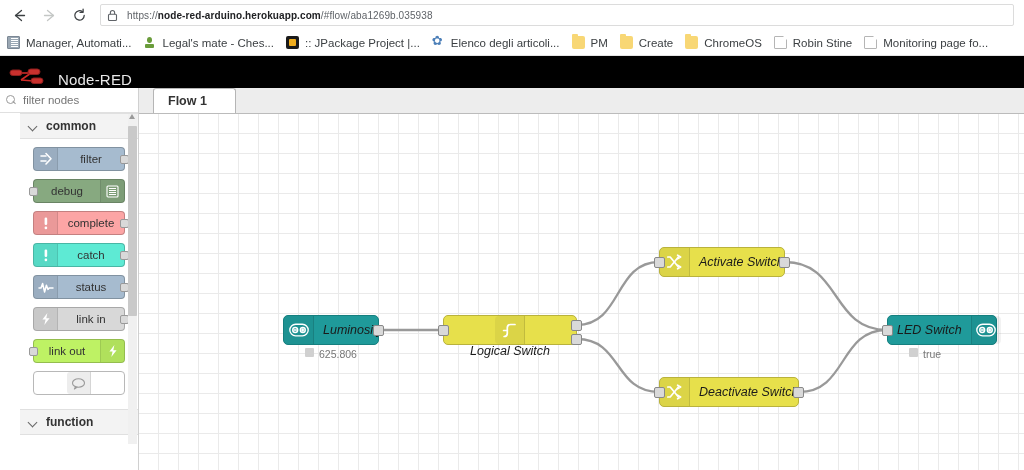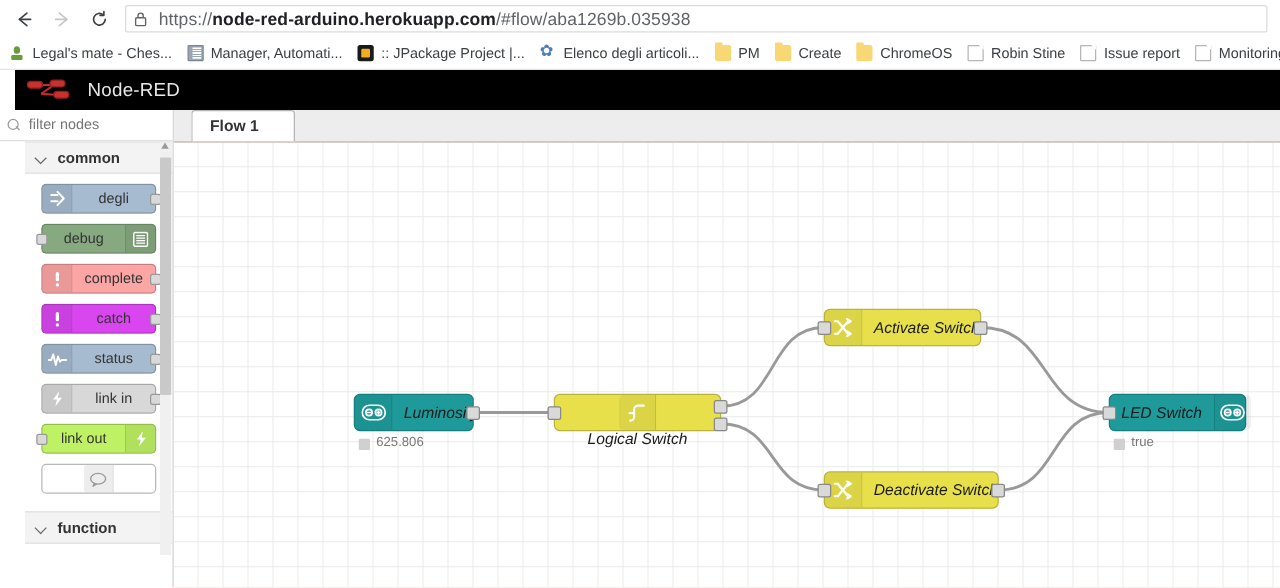--- a/index.html
+++ b/index.html
@@ -24,21 +24,21 @@
   }
   .nav-btn svg { display: block; }
 
   #url-bar {
     flex: 1; height: 22px; margin-left: 6px; margin-right: 6px;
     background: #ffffff; border: 1px solid #dcdcdc; border-radius: 2px;
     display: flex; align-items: center; padding: 0 6px;
   }
   #lock-icon { margin-right: 9px; display:flex; align-items:center; }
   #url-text {
-    font-size: 14px; color: #5f6368; white-space: nowrap;
+    font-size: 10px; color: #5f6368; white-space: nowrap;
     overflow: hidden; letter-spacing: .1px;
   }
   #url-text b { color: #202124; font-weight: 700; }
 
   #bookmarks-bar {
     height: 26px; display: flex; align-items: center;
     padding-left: 4px; background: #ffffff;
     border-bottom: 1px solid #e4e4e4;
     overflow: hidden; white-space: nowrap;
   }
@@ -69,23 +69,22 @@
   .ico-folder { background:#f8d775; border-radius:1px 2px 2px 2px; }
   .ico-folder:before{ content:""; position:absolute; left:0; top:-2px; width:6px; height:3px; background:#f8d775; border-radius:1px 1px 0 0;}
   .ico-doc { background:#ffffff; border:1px solid #b5b5b5; border-radius:1px; }
   .ico-doc:after{ content:""; position:absolute; right:-1px; top:-1px; width:0; height:0;
      border-left:4px solid transparent; border-top:4px solid #ffffff; }
 
   
   #nodered-app { width: 1024px; height: 414px; position: relative; }
 
   #nr-header {
-    height: 32px; background: #000000; display: flex; align-items: center;
+    height: 32px; background: #000000; display: flex; align-items: flex-end;
     padding-left: 8px;
-    margin-left: 12px;
   }
   #nr-logo { width: 44px; height: 22px; flex: 0 0 auto; position: relative; }
   #nr-title {
     color: #e8e8e8; font-size: 15px; margin-left: 6px; letter-spacing: .2px;
   }
 
   #nr-body { display: flex; height: 382px; }
 
   
   #palette {
@@ -162,21 +161,21 @@
     position:absolute; top:12px; left:0; width:9px; height:190px;
     background:#c9c9c9; border-radius:1px;
   }
   #palette-scrollbar .arrow-up {
     position:absolute; top:0; left:1px; width:0;height:0;
     border-left:3.5px solid transparent; border-right:3.5px solid transparent;
     border-bottom:5px solid #9a9a9a;
   }
 
   
-  #workspace { flex: 1; position: relative; background: #fca5a5; height: 382px; }
+  #workspace { flex: 1; position: relative; background: #4c1d95; height: 382px; }
 
   #tab-bar {
     height: 26px; background: #ededed; border-bottom: 1px solid #bbb;
     display: flex; align-items: flex-end; padding-left: 14px; position: relative; z-index: 3;
   }
   .tab {
     height: 25px; background: #fff; border: 1px solid #b5b5b5; border-bottom: none;
     border-radius: 3px 3px 0 0; display: flex; align-items: center;
     padding: 0 28px 0 14px; font-size: 12.5px; font-weight: bold; color: #333;
     cursor: pointer;
@@ -209,22 +208,22 @@
   .fnode .fn-icon.right { border-left: 1px solid rgba(0,0,0,.12); border-radius: 0 4px 4px 0; }
   .fnode .fn-label {
     flex: 1; text-align: center; padding: 0 9px; font-size: 12.5px;
     font-style: italic; color: #1a1a1a; white-space: nowrap;
   }
   .fport {
     position: absolute; width: 11px; height: 11px;
     background: #d9d9d9; border: 1px solid #888; border-radius: 2px;
   }
   .fstatus {
-    position: absolute; display: flex; align-items: flex-end;
-    font-size: 10.5px; color: #777;
+    position: absolute; display: flex; align-items: flex-start;
+    font-size: 10.5px; color: #777; margin-left: 18px;
   }
   .fstatus .dot {
     width: 9px; height: 9px; background: #d0d0d0; border-radius: 1px;
     margin-right: 5px; flex: 0 0 auto;
   }
 </style>
 </head>
 <body>
 
 <div id="browser-chrome">
@@ -255,28 +254,28 @@
           <rect x="1.5" y="5.2" width="8" height="6.3" rx="1" fill="none" stroke="#5f6368" stroke-width="1.1"></rect>
           <path d="M3.4 5.2 V3.6 a2.1 2.1 0 0 1 4.2 0 V5.2" fill="none" stroke="#5f6368" stroke-width="1.1"></path>
         </svg>
       </span>
       <span id="url-text">https://<b>node-red-arduino.herokuapp.com</b>/#flow/aba1269b.035938</span>
     </div>
   </div>
 
   <div id="bookmarks-bar">
       <div class="bookmark">
+        <span class="bm-ico ico-manager"></span>
+        <span class="bookmark-label">Manager, Automati...</span>
+      </div>
+      <div class="bookmark">
         <span class="bm-ico ico-chess"></span>
         <span class="bookmark-label">Legal's mate - Ches...</span>
       </div>
       <div class="bookmark">
-        <span class="bm-ico ico-manager"></span>
-        <span class="bookmark-label">Manager, Automati...</span>
-      </div>
-      <div class="bookmark">
         <span class="bm-ico ico-jpackage"></span>
         <span class="bookmark-label">:: JPackage Project |...</span>
       </div>
       <div class="bookmark">
         <span class="bm-ico ico-elenco"></span>
         <span class="bookmark-label">Elenco degli articoli...</span>
       </div>
       <div class="bookmark">
         <span class="bm-ico ico-folder"></span>
         <span class="bookmark-label">PM</span>
@@ -285,24 +284,20 @@
         <span class="bm-ico ico-folder"></span>
         <span class="bookmark-label">Create</span>
       </div>
       <div class="bookmark">
         <span class="bm-ico ico-folder"></span>
         <span class="bookmark-label">ChromeOS</span>
       </div>
       <div class="bookmark">
         <span class="bm-ico ico-doc"></span>
         <span class="bookmark-label">Robin Stine</span>
-      </div>
-      <div class="bookmark">
-        <span class="bm-ico ico-doc"></span>
-        <span class="bookmark-label">Issue report</span>
       </div>
       <div class="bookmark">
         <span class="bm-ico ico-doc"></span>
         <span class="bookmark-label">Monitoring page fo...</span>
       </div>
     </div>
 </div>
 
 <div id="nodered-app">
 
@@ -334,21 +329,21 @@
             <span>common</span>
           </div>
           <div class="palette-list">
             <div class="pnode" style="background: rgb(166, 187, 207);">
               <span class="pnode-icon left">
                 <svg width="14" height="14" viewBox="0 0 14 14">
                   <path d="M2 4h5M2 9h5" stroke="#fff" stroke-width="1.6" stroke-linecap="round"></path>
                   <path d="M7 1.5 L12 6.8 L7 12" fill="none" stroke="#fff" stroke-width="1.6" stroke-linejoin="round" stroke-linecap="round"></path>
                 </svg>
               </span>
-              <span class="pnode-label">degli</span>
+              <span class="pnode-label">filter</span>
               <span class="port out"></span>
             </div>
             <div class="pnode" style="background: rgb(135, 169, 128);">
               <span class="pnode-label">debug</span>
               <span class="pnode-icon right">
                 <svg width="13" height="13" viewBox="0 0 13 13">
                   <rect x="1" y="1" width="11" height="11" rx="1" fill="none" stroke="#fff" stroke-width="1.1"></rect>
                   <path d="M3 3.5h7M3 5.5h7M3 7.5h7M3 9.5h7" stroke="#fff" stroke-width="1.1"></path>
                 </svg>
               </span>
@@ -357,21 +352,21 @@
             <div class="pnode" style="background: #fca5a5;">
               <span class="pnode-icon left">
                 <svg width="12" height="14" viewBox="0 0 12 14">
                   <rect x="4.6" y="1.5" width="2.6" height="7.5" rx="1.2" fill="#fff"></rect>
                   <rect x="4.6" y="10.6" width="2.6" height="2.6" rx="1.2" fill="#fff"></rect>
                 </svg>
               </span>
               <span class="pnode-label">complete</span>
               <span class="port out"></span>
             </div>
-            <div class="pnode" style="background: #d946ef;">
+            <div class="pnode" style="background: #5eead4;">
               <span class="pnode-icon left">
                 <svg width="12" height="14" viewBox="0 0 12 14">
                   <rect x="4.6" y="1.5" width="2.6" height="7.5" rx="1.2" fill="#fff"></rect>
                   <rect x="4.6" y="10.6" width="2.6" height="2.6" rx="1.2" fill="#fff"></rect>
                 </svg>
               </span>
               <span class="pnode-label">catch</span>
               <span class="port out"></span>
             </div>
             <div class="pnode" style="background: rgb(166, 187, 207);">

